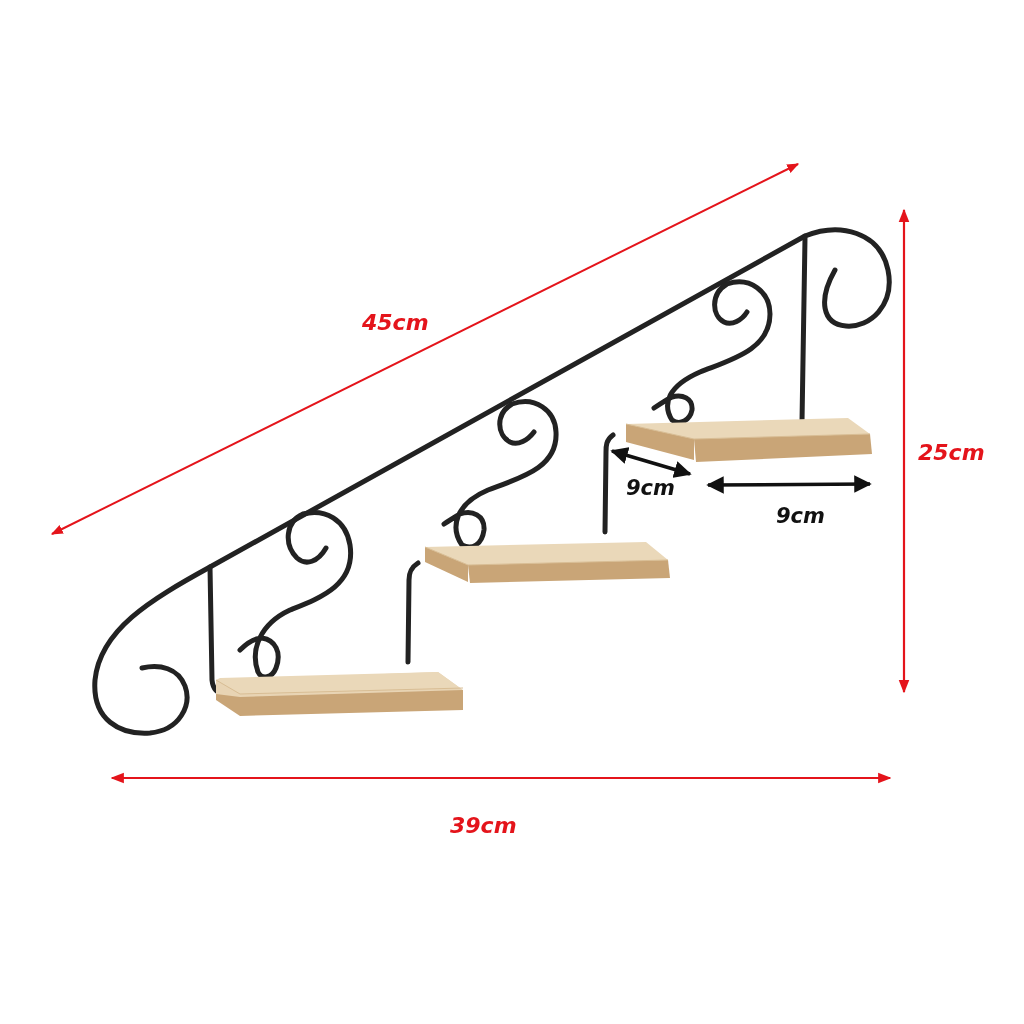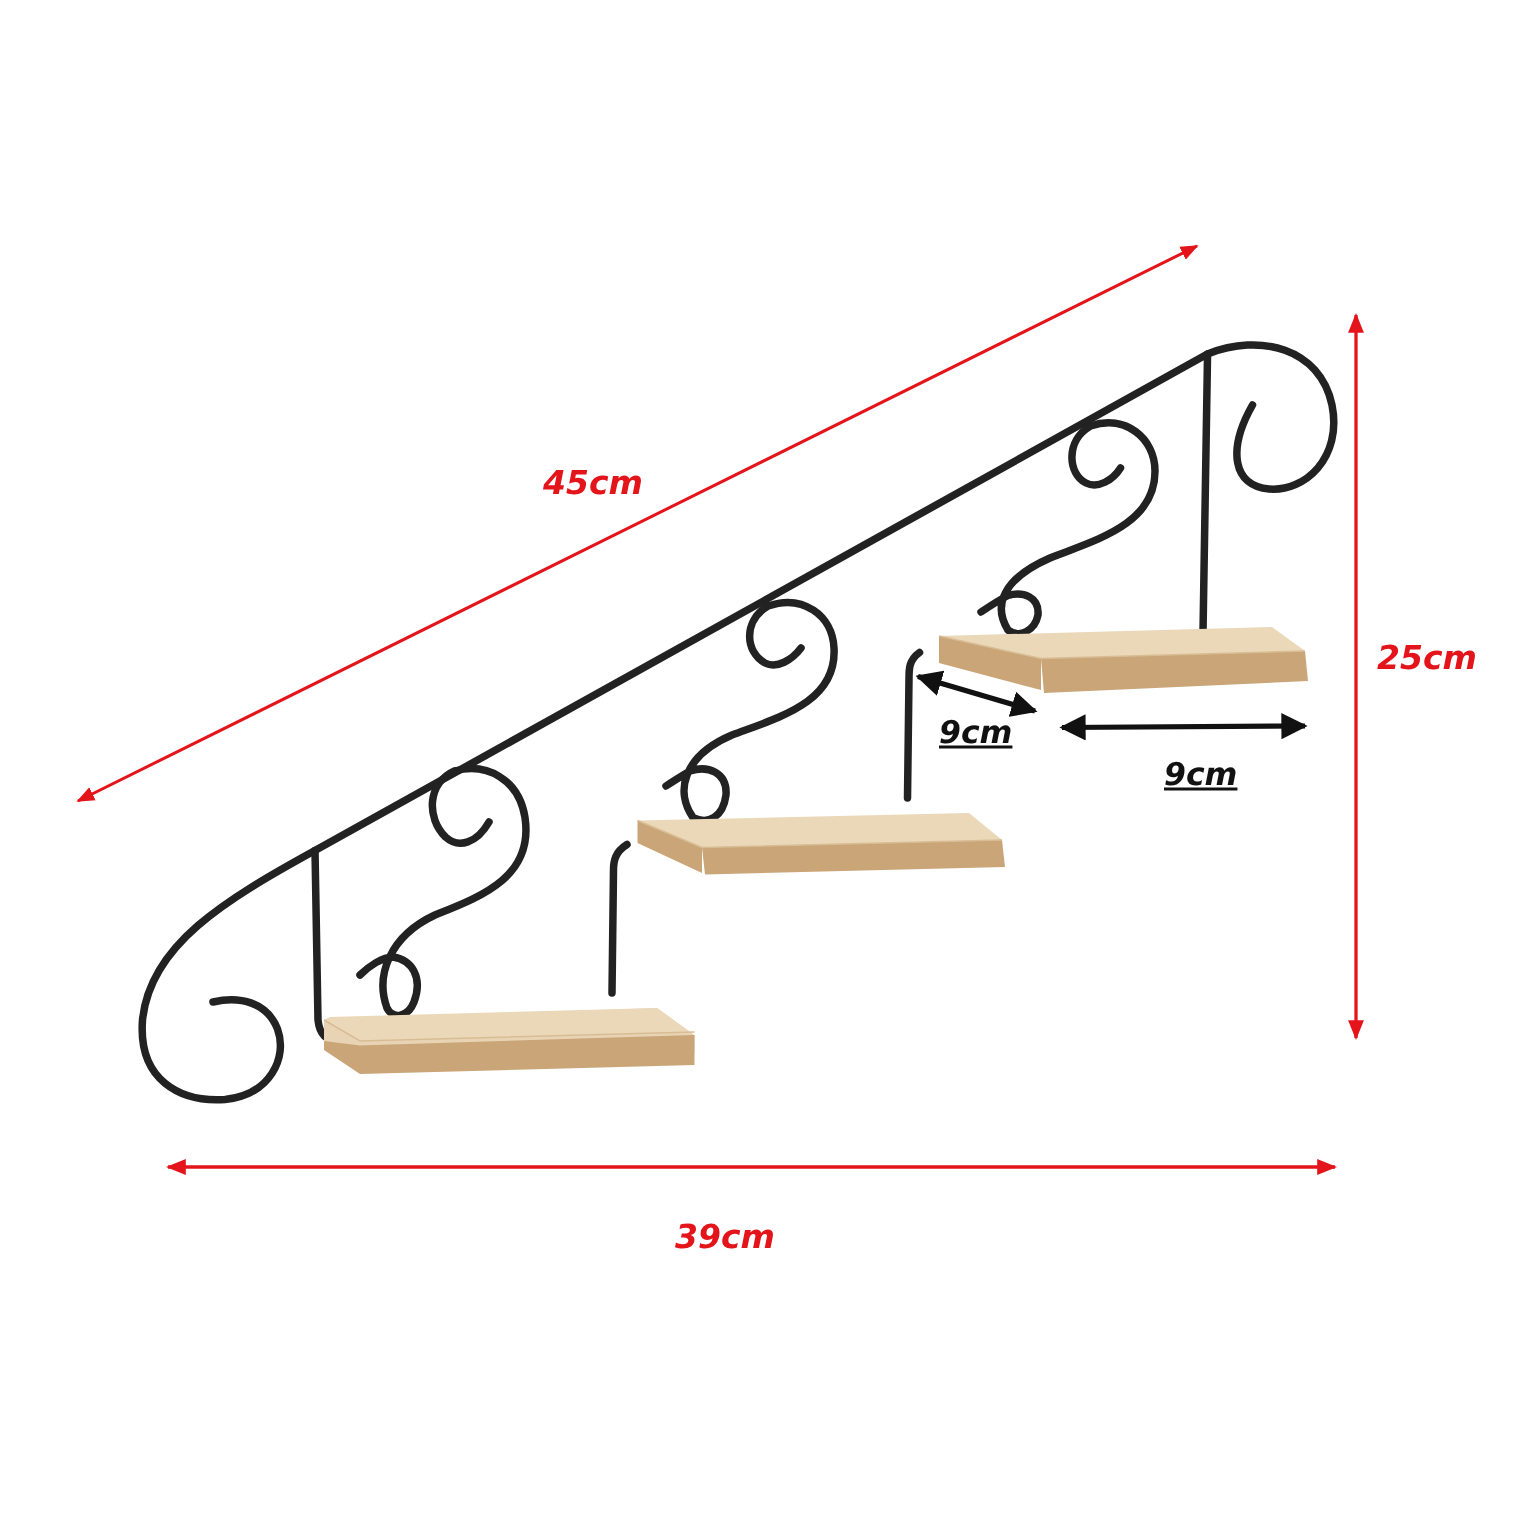--- a/index.html
+++ b/index.html
@@ -7,21 +7,21 @@
     #stage { position: absolute; left: 0; top: 0; width: 957px; height: 1024px; }
     .dim-label {
       position: absolute;
       font-family: "DejaVu Sans", sans-serif;
       font-style: italic;
       font-weight: bold;
       white-space: nowrap;
       line-height: 1;
     }
     .red-label { color: #e4141b; font-size: 22px; }
-    .black-label { color: #111111; font-size: 21px; text-decoration: underline; }
+    .black-label { color: #111111; font-size: 21px; }
   </style>
 </head>
 <body>
 
 <div id="stage">
   <svg width="1024" height="1024" viewBox="0 0 1024 1024" xmlns="http://www.w3.org/2000/svg">
     <defs>
       <marker id="arrRed" viewBox="0 0 10 10" refX="9" refY="5" markerWidth="6" markerHeight="6" orient="auto-start-reverse">
         <path d="M0,1 L10,5 L0,9 z" fill="#e4141b"></path>
       </marker>
@@ -72,17 +72,17 @@
       <polygon points="694,439 870,434 872,454 696,462" fill="#c9a577"></polygon>
       <path d="M626,424 L694,439 L870,434" fill="none" stroke="#d8bd94" stroke-width="1"></path>
     </g>
 
     <line x1="612" y1="451" x2="690" y2="474" stroke="#111111" stroke-width="3.5" marker-start="url(#arrBlack)" marker-end="url(#arrBlack)"></line>
     <line x1="708" y1="485" x2="870" y2="484" stroke="#111111" stroke-width="3.5" marker-start="url(#arrBlack)" marker-end="url(#arrBlack)"></line>
   </svg>
 
   
   <div class="dim-label red-label" style="left:362px; top:312px;">45cm</div>
-  <div class="dim-label red-label" style="left:918px; top:429px;">25cm</div>
+  <div class="dim-label red-label" style="left:918px; top:442px;">25cm</div>
   <div class="dim-label red-label" style="left:450px; top:815px;">39cm</div>
   <div class="dim-label black-label" style="left:626px; top:478px;">9cm</div>
   <div class="dim-label black-label" style="left:776px; top:506px;">9cm</div>
 </div>
 
 </body></html>

